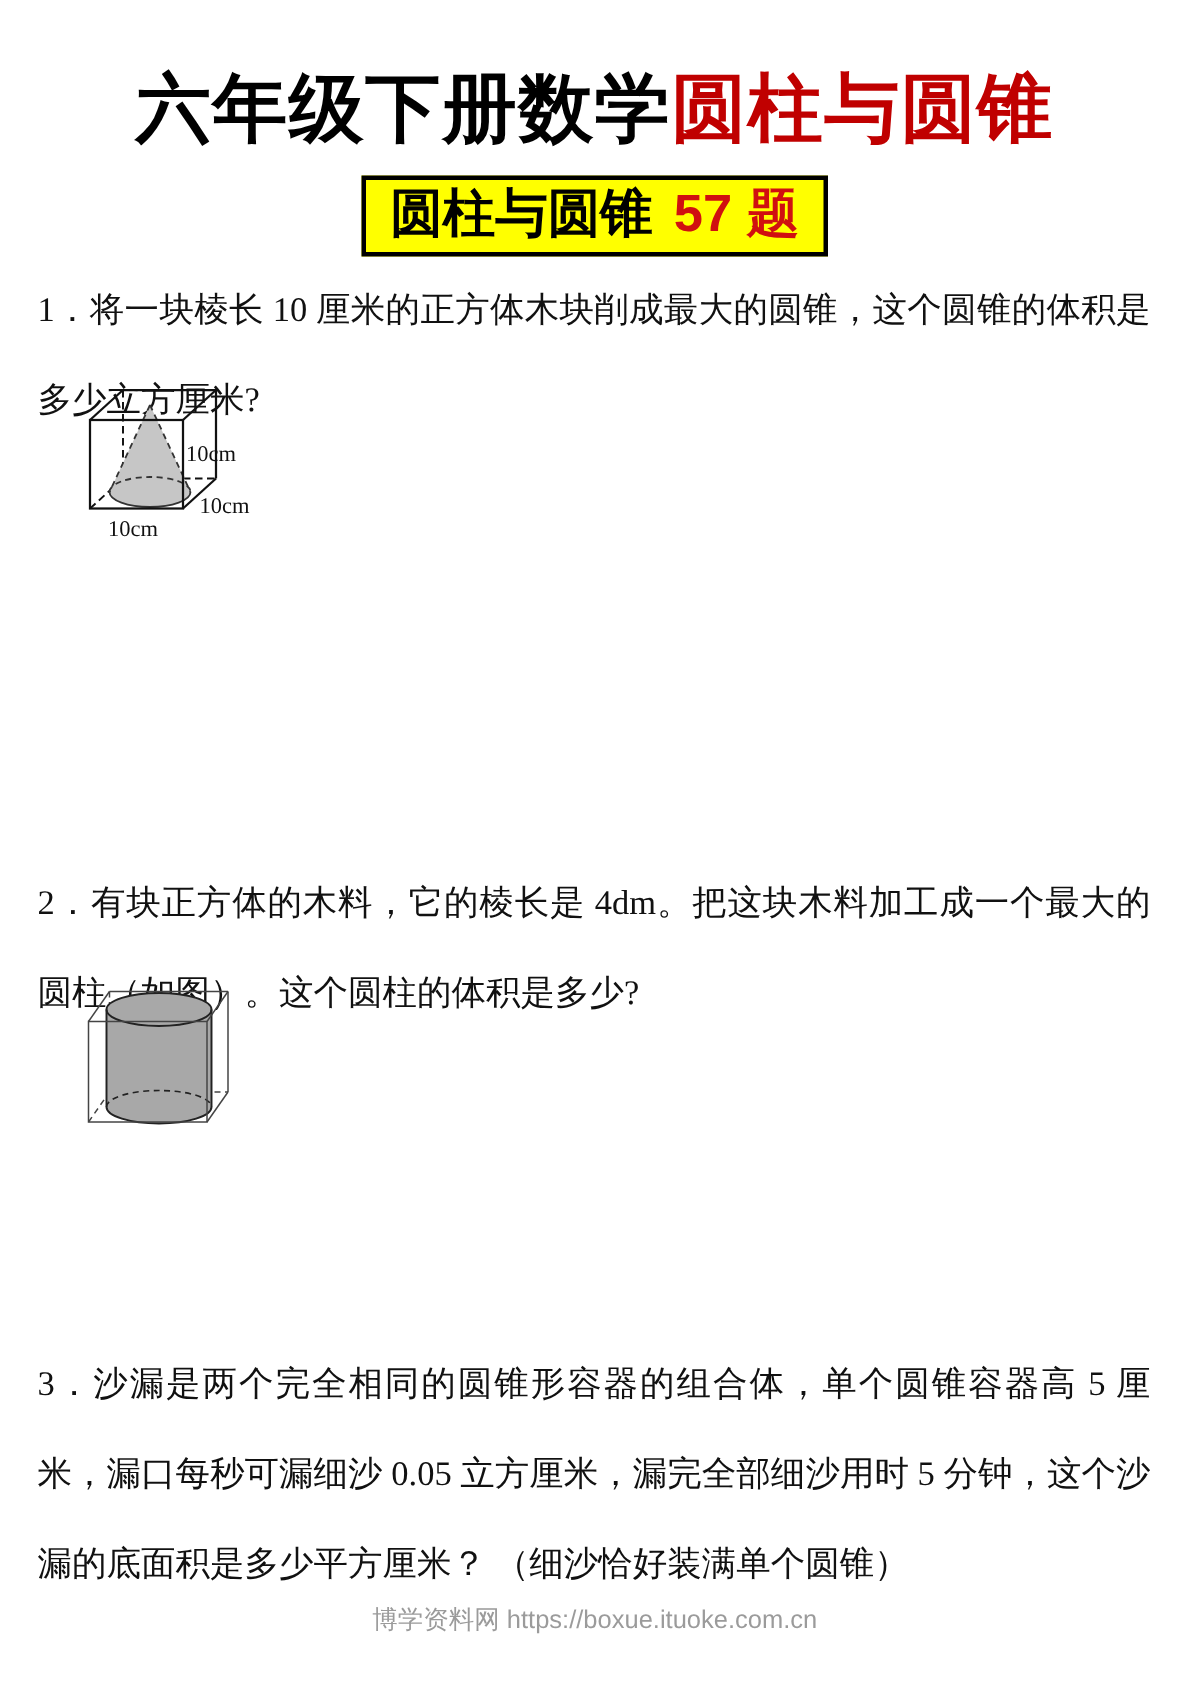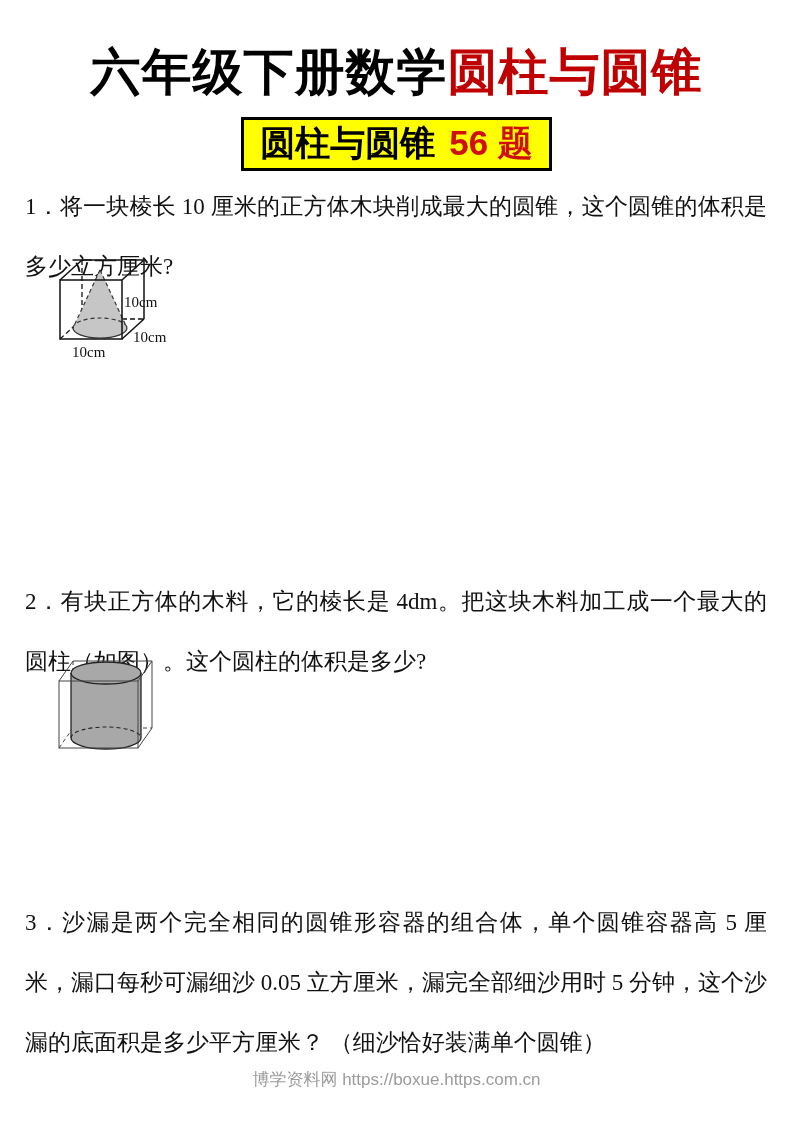--- a/index.html
+++ b/index.html
@@ -83,21 +83,21 @@
 <body>
 
 <div class="page">
 
   <div class="title">
     <span>六年级下册数学</span><span class="red">圆柱与圆锥</span>
   </div>
 
   <div class="badge-row">
     <span class="badge">
-      <span>圆柱与圆锥</span><span class="count">56 题</span>
+      <span>圆柱与圆锥</span><span class="count">57 题</span>
     </span>
   </div>
 
   <p class="problem p1">1．将一块棱长 10 厘米的正方体木块削成最大的圆锥，这个圆锥的体积是多少立方厘米?</p>
 
   <svg class="fig fig1" width="160" height="112" viewBox="0 0 160 112" xmlns="http://www.w3.org/2000/svg">
 
     <g stroke="#111" stroke-width="1.3" stroke-dasharray="5,3" fill="none">
       <line x1="28" y1="2" x2="28" y2="61"></line>
       <line x1="28" y1="61" x2="90" y2="61"></line>
@@ -152,15 +152,15 @@
       <line x1="4" y1="31" x2="18" y2="11"></line>
       <line x1="83" y1="31" x2="97" y2="11"></line>
       <line x1="83" y1="98" x2="97" y2="78"></line>
       <line x1="18" y1="11" x2="97" y2="11"></line>
       <line x1="97" y1="11" x2="97" y2="78"></line>
     </g>
   </svg>
 
   <p class="problem p3">3．沙漏是两个完全相同的圆锥形容器的组合体，单个圆锥容器高 5 厘米，漏口每秒可漏细沙 0.05 立方厘米，漏完全部细沙用时 5 分钟，这个沙漏的底面积是多少平方厘米？ （细沙恰好装满单个圆锥）</p>
 
-  <div class="footer">博学资料网 https://boxue.https.com.cn</div>
+  <div class="footer">博学资料网 https://boxue.ituoke.com.cn</div>
 
 </div>
 
 </body></html>

